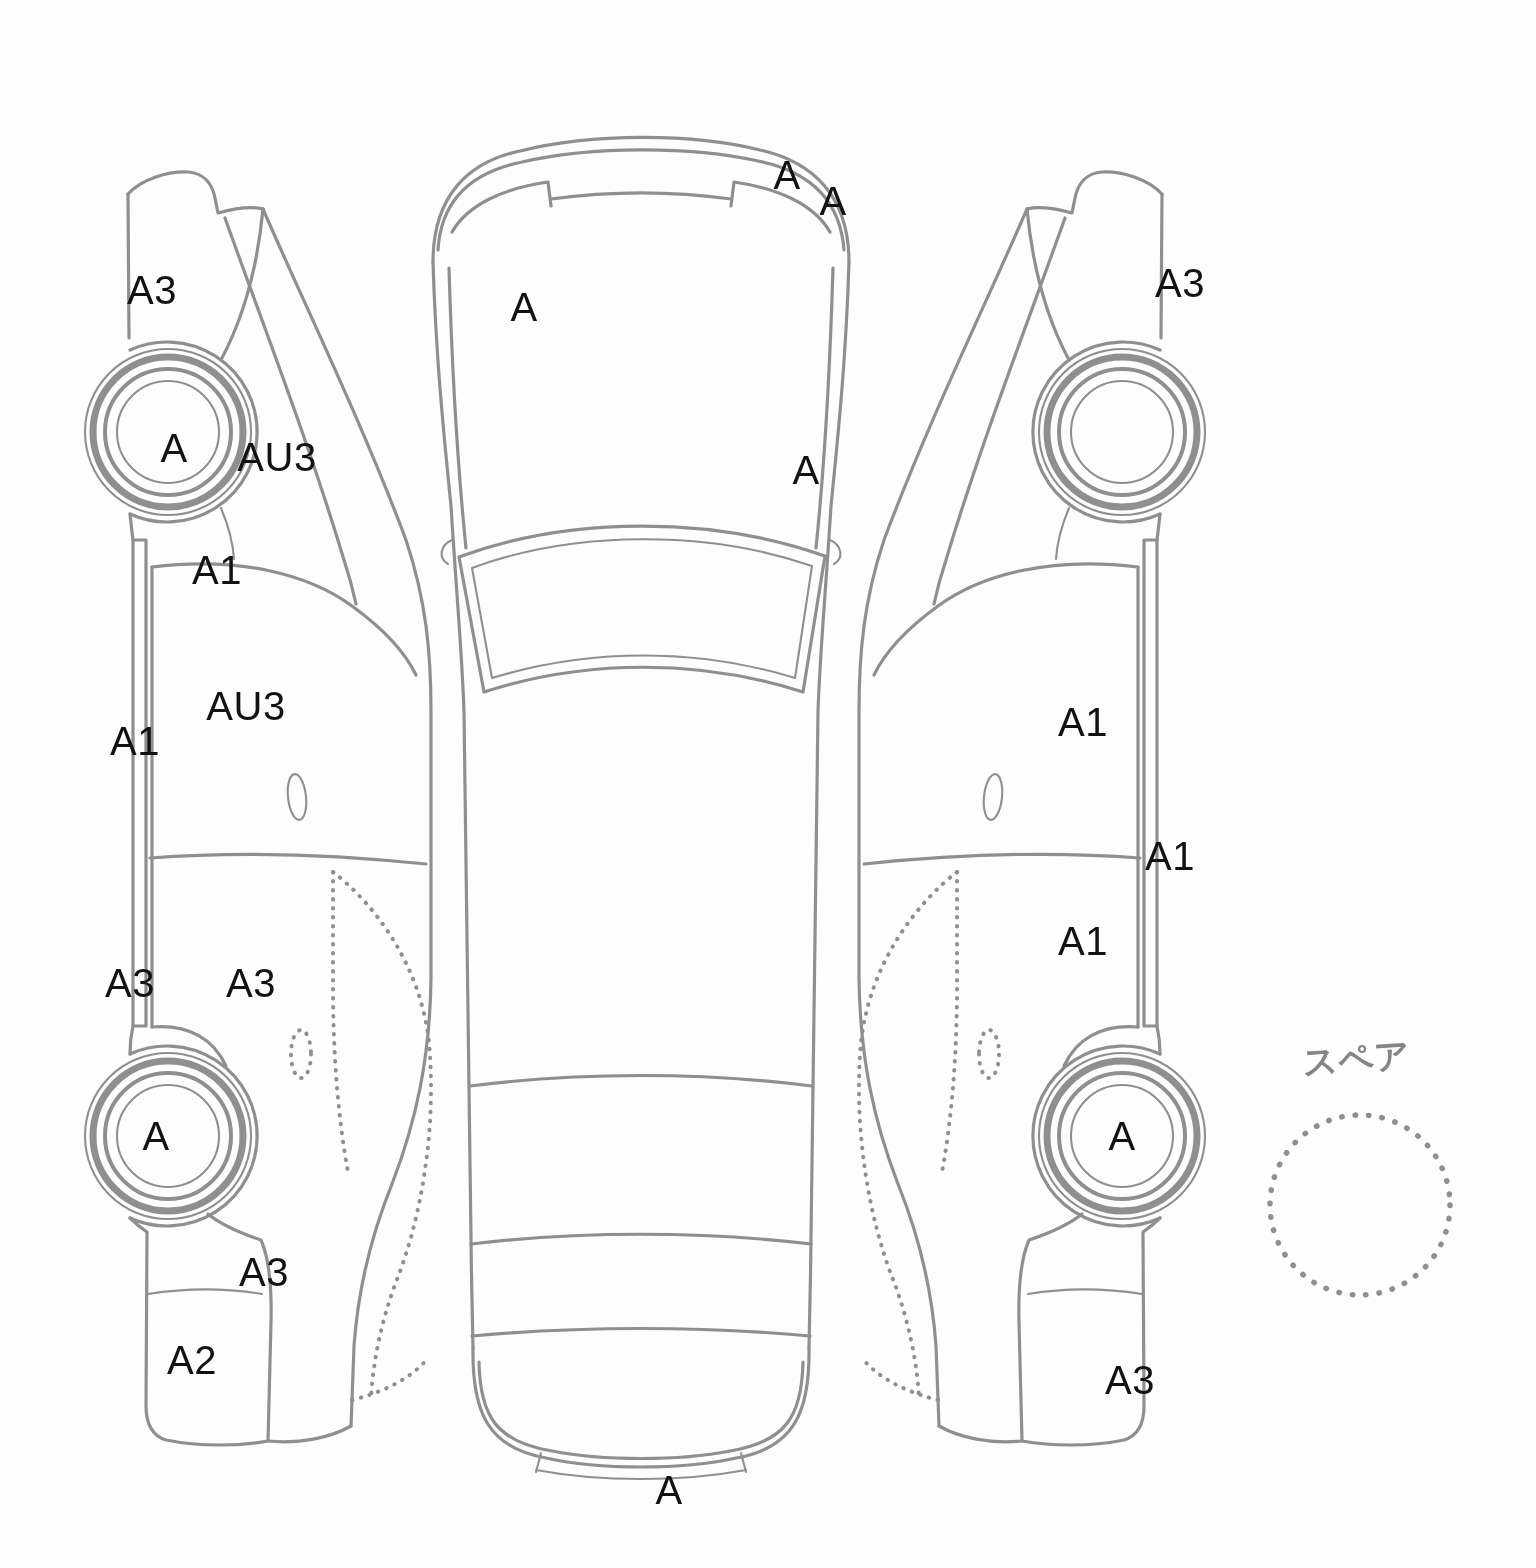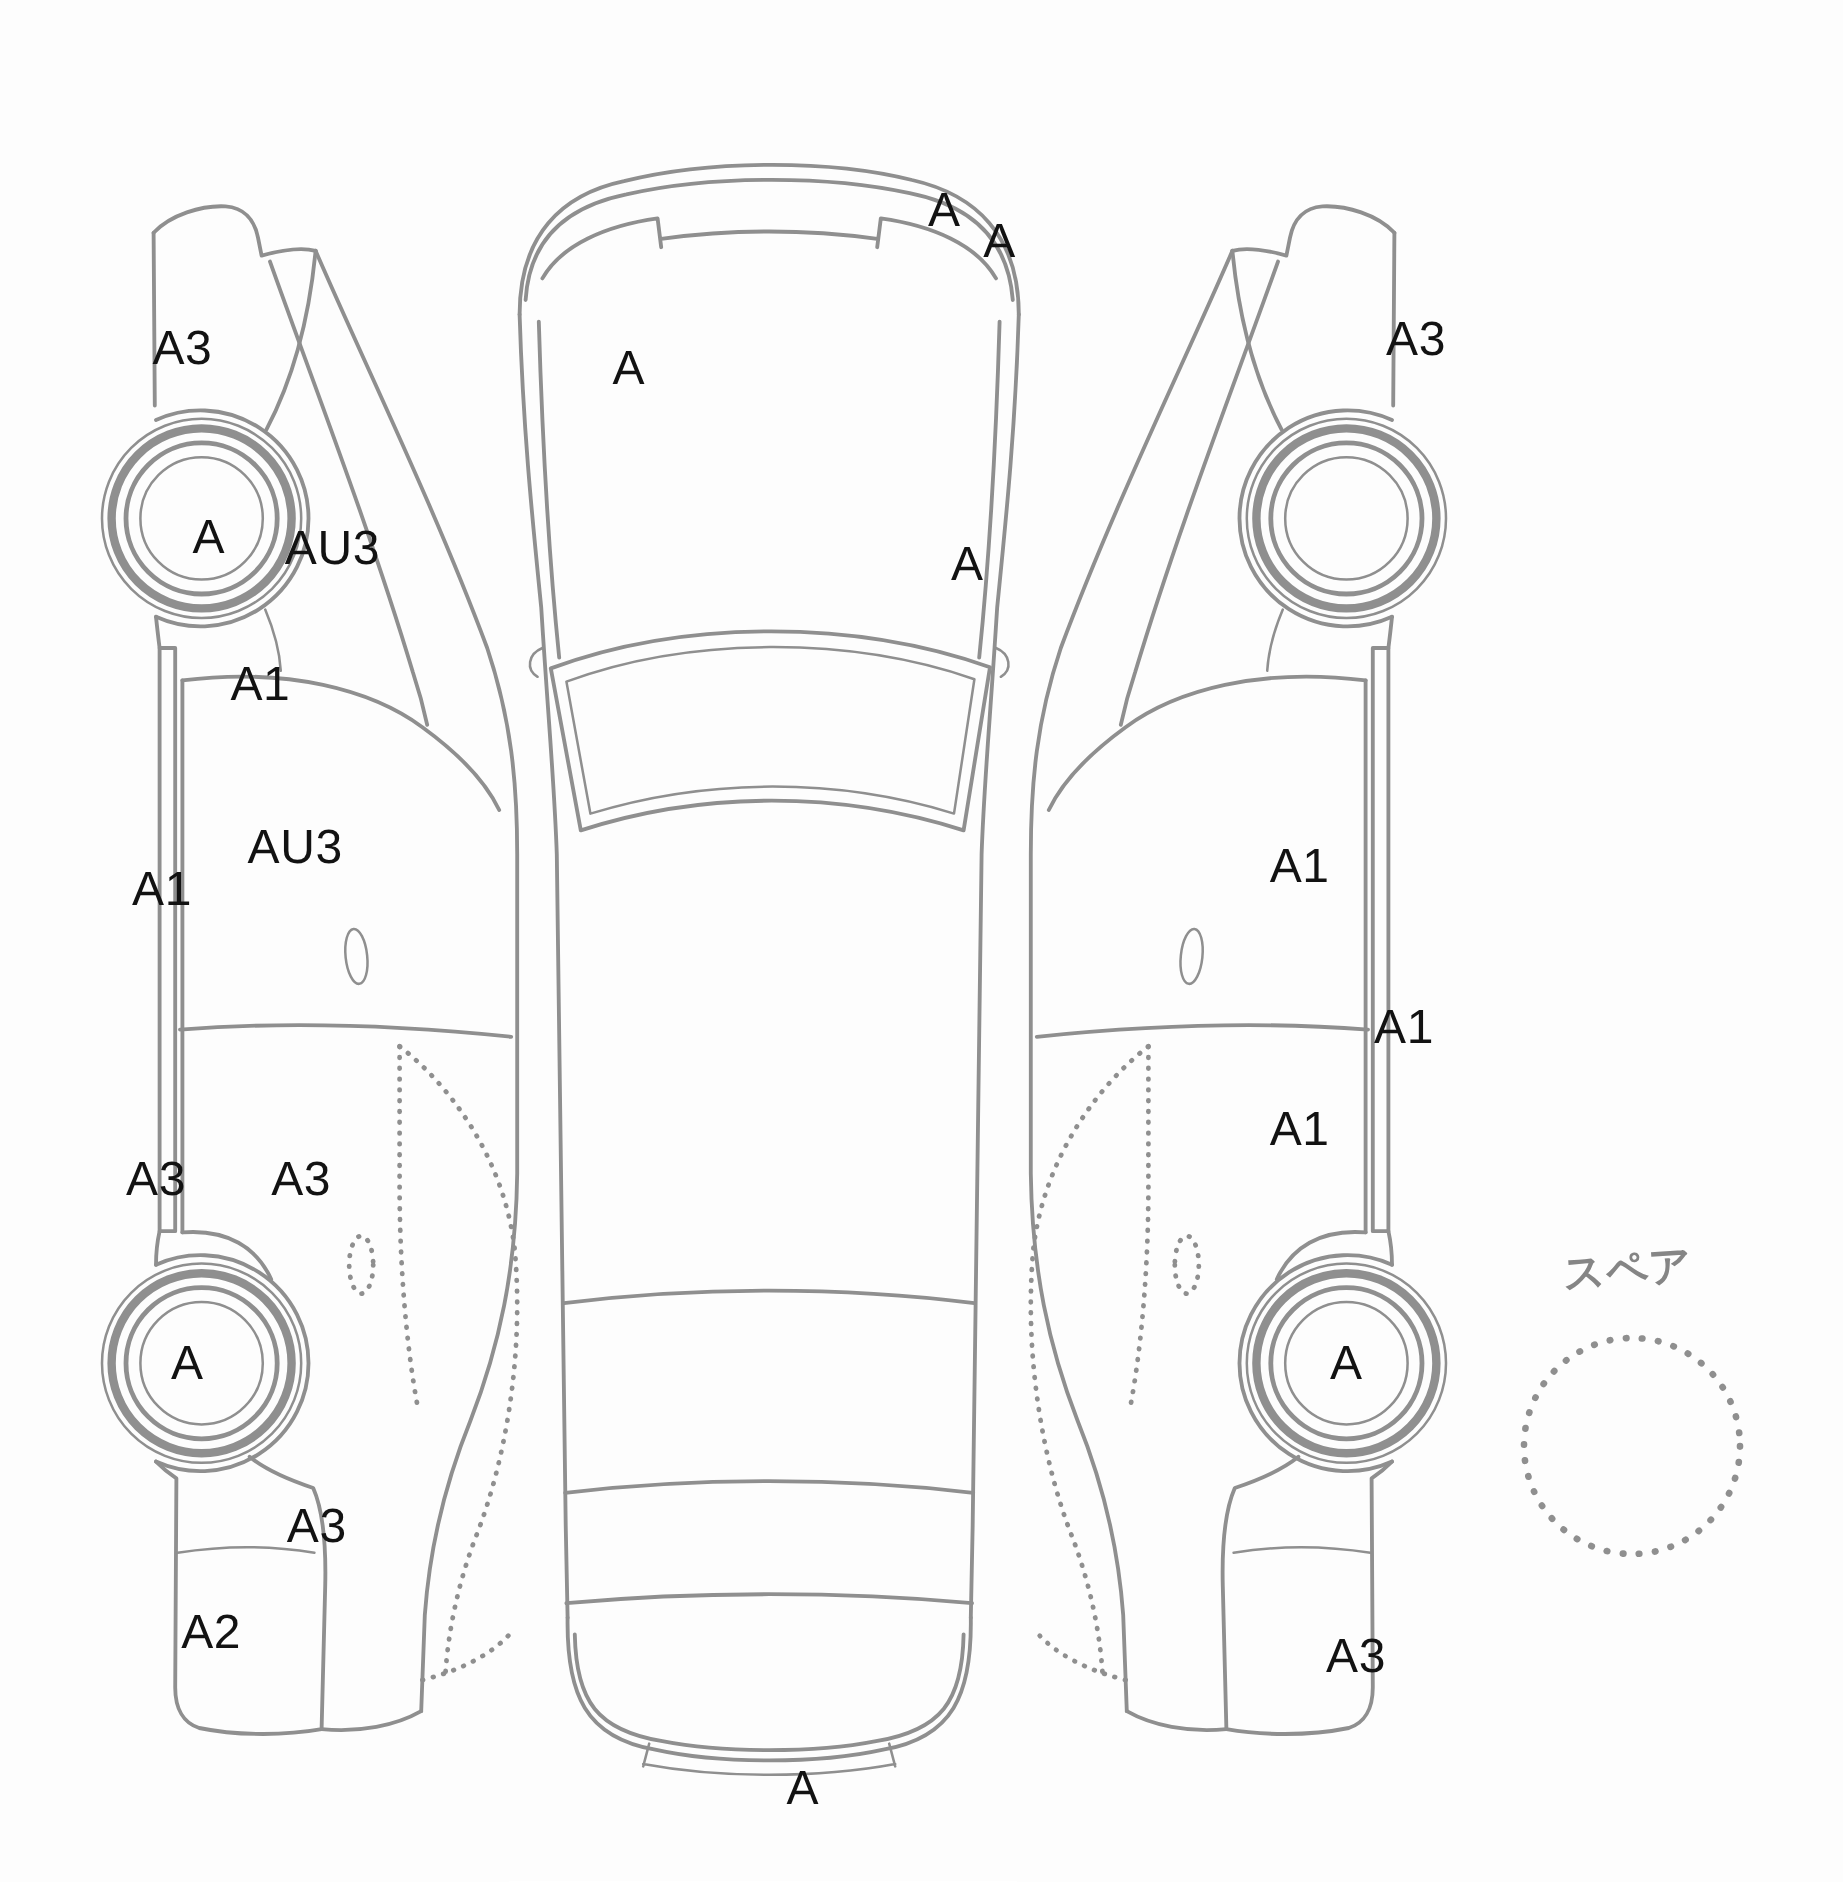--- a/index.html
+++ b/index.html
@@ -149,20 +149,20 @@
       <div class="annotation" style="left: 246px; top: 706px;">AU3</div>
       <div class="annotation" style="left: 135px; top: 741px;">A1</div>
       <div class="annotation" style="left: 1083px; top: 722px;">A1</div>
       <div class="annotation" style="left: 1170px; top: 856px;">A1</div>
       <div class="annotation" style="left: 1083px; top: 941px;">A1</div>
       <div class="annotation" style="left: 130px; top: 983px;">A3</div>
       <div class="annotation" style="left: 251px; top: 983px;">A3</div>
       <div class="annotation" style="left: 156px; top: 1136px;">A</div>
       <div class="annotation" style="left: 1122px; top: 1136px;">A</div>
       <div class="annotation" style="left: 264px; top: 1272px;">A3</div>
-      <div class="annotation" style="left: 176px; top: 1360px;">A2</div>
+      <div class="annotation" style="left: 192px; top: 1360px;">A2</div>
       <div class="annotation" style="left: 1130px; top: 1380px;">A3</div>
       <div class="annotation" style="left: 669px; top: 1490px;">A</div>
     </div>
 
   <div class="spare-label">スペア</div>
 
 </div>
 
 </body></html>

